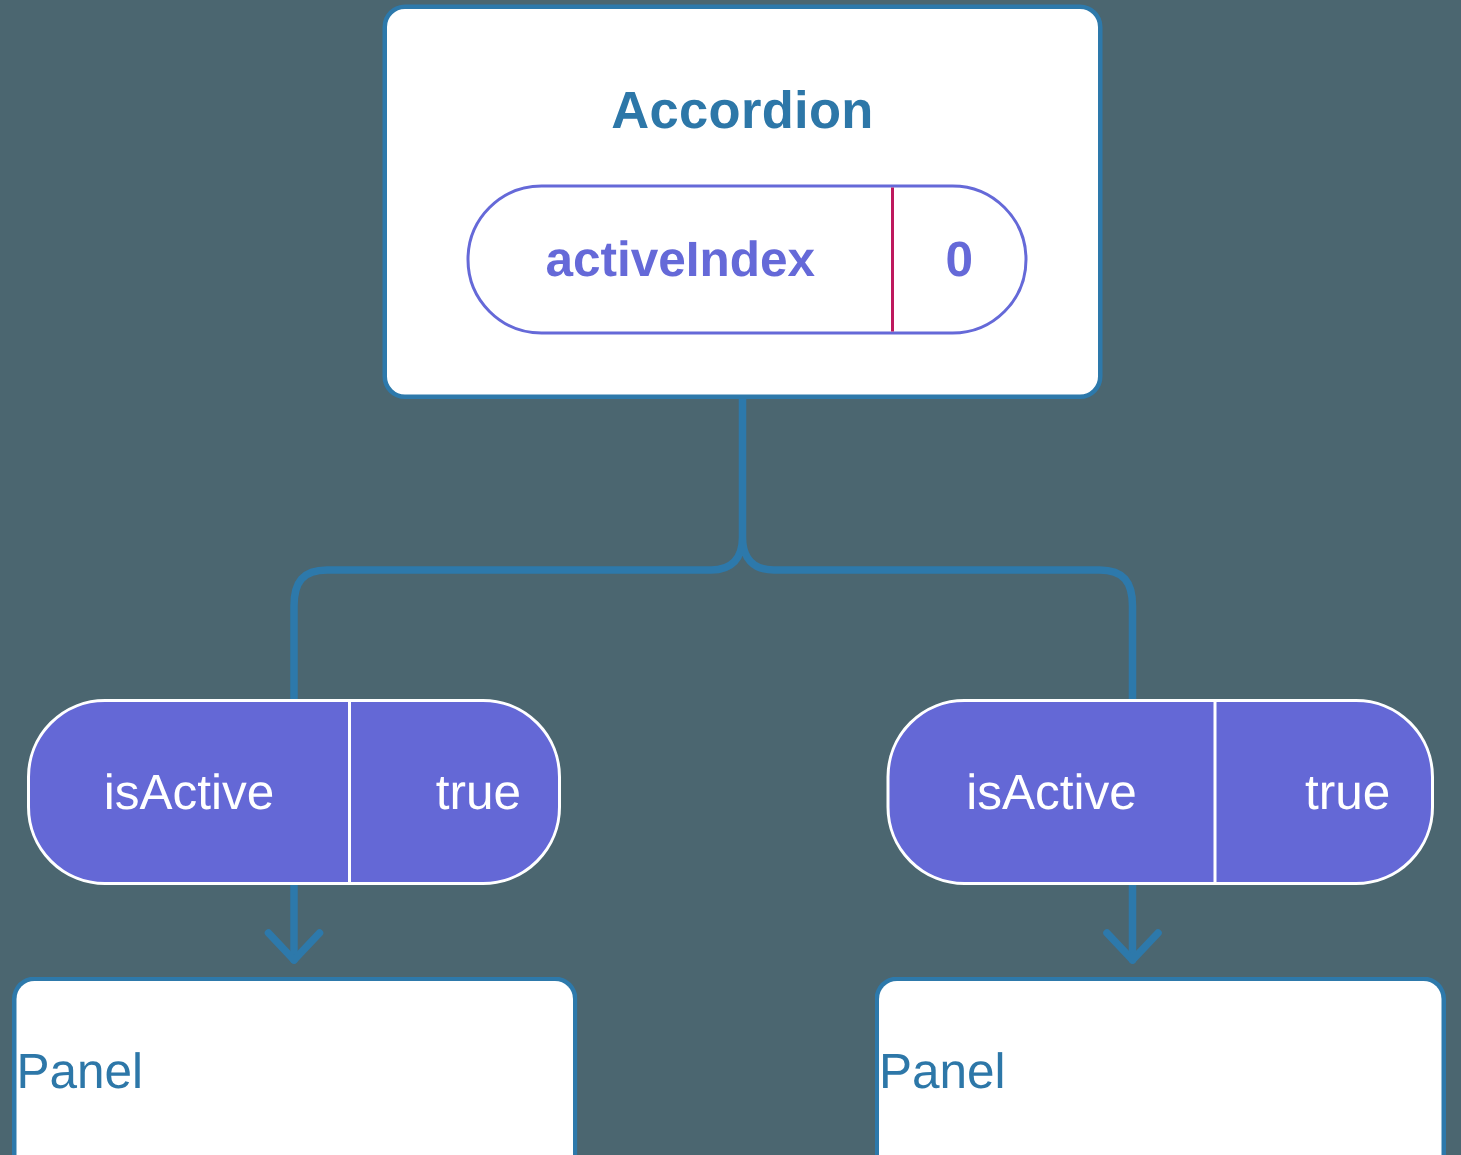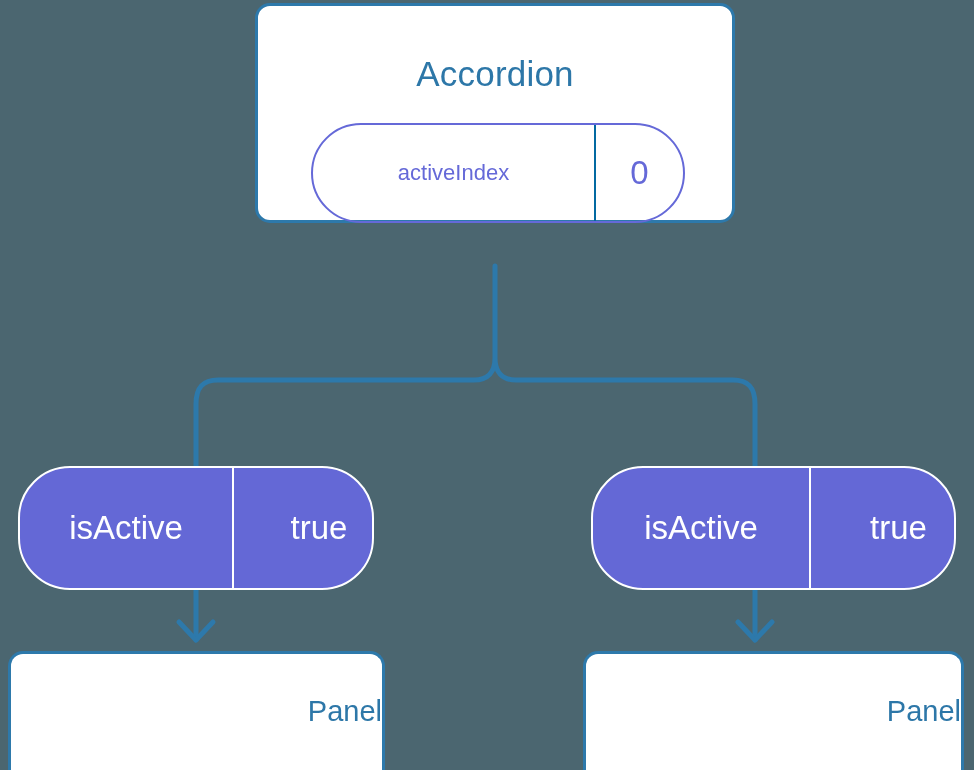--- a/index.html
+++ b/index.html
@@ -41,21 +41,22 @@
     background: #ffffff;
     border: 3px solid #2d79ab;
     border-radius: 15px;
     box-sizing: border-box;
   }
 
   #accordion-card {
     left: 255px;
     top: 3px;
     width: 480px;
-    height: 220px;
+    height: 263px;
+    font-weight: bold;
   }
 
   .card-title {
     position: absolute;
     left: 0;
     right: 0;
     top: 48px;
     text-align: center;
     font-size: 35px;
     color: #2d77a8;
@@ -74,22 +75,22 @@
     box-sizing: border-box;
     display: flex;
     align-items: stretch;
     background: transparent;
   }
   .pill-outline .pill-key {
     flex: 0 0 283px;
     display: flex;
     align-items: center;
     justify-content: center;
-    border-right: 2px solid #0369a1;
-    font-size: 22px;
+    border-right: 2px solid #be185d;
+    font-size: 33px;
     color: #6569d8;
     box-sizing: border-box;
   }
   .pill-outline .pill-val {
     flex: 1 1 auto;
     display: flex;
     align-items: center;
     justify-content: center;
     font-size: 33px;
     color: #6569d8;
@@ -158,22 +159,22 @@
     height: 119px;
     border-bottom-left-radius: 0;
     border-bottom-right-radius: 0;
     border-bottom: 0;
   }
   .panel-label {
     position: absolute;
     left: 0;
     right: 0;
     top: 41px;
-    text-align: right;
-    font-size: 29px;
+    text-align: left;
+    font-size: 33px;
     color: #2d77a8;
   }
 </style>
 </head>
 <body>
 
 <div id="stage">
 
   <svg id="connectors" viewBox="0 0 974 770" width="974" height="770" xmlns="http://www.w3.org/2000/svg" aria-hidden="true">
 

